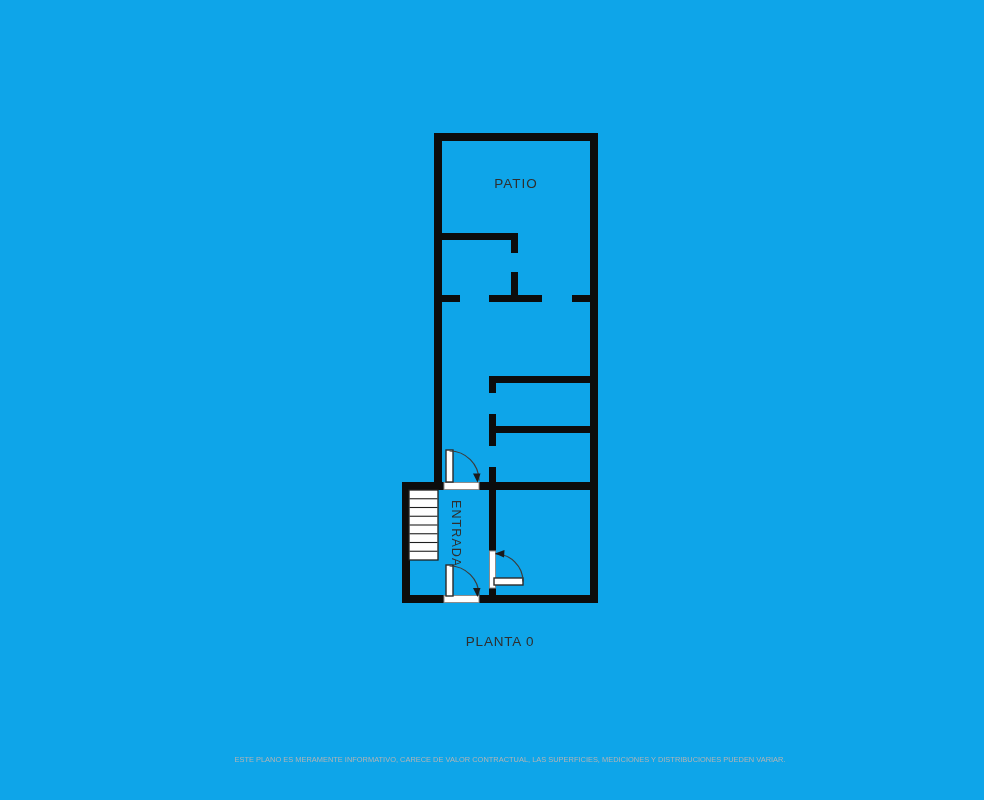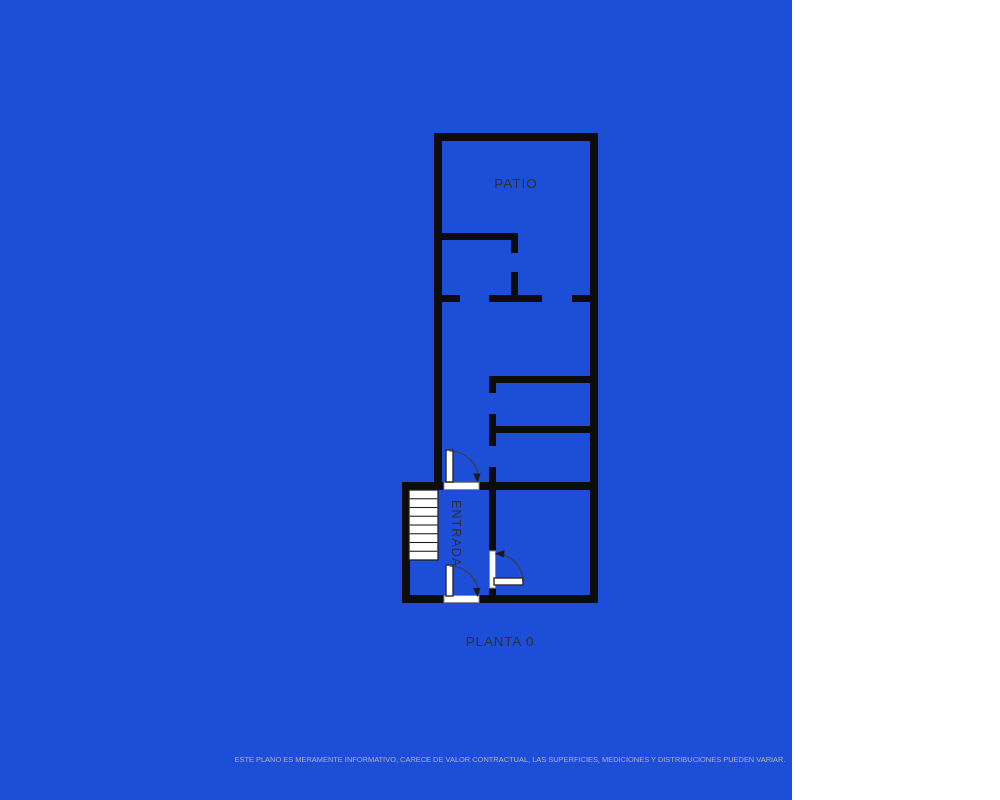--- a/index.html
+++ b/index.html
@@ -6,23 +6,23 @@
     margin: 0;
     padding: 0;
     background: #ffffff;
     width: 1000px;
     height: 800px;
     overflow: hidden;
     font-family: "Liberation Sans", sans-serif;
   }
   .canvas {
     position: relative;
-    width: 792px;
+    width: 984px;
     height: 800px;
-    background: #1d4ed8;
+    background: #0ea5e9;
   }
   svg { display: block; }
   .wall { fill: #0c0c0c; stroke: none; }
   .sill { fill: #ffffff; stroke: #8c8c8c; stroke-width: 1; }
   .stair-box { fill: #ffffff; stroke: #1f1f1f; stroke-width: 1.3; }
   .stair-line { stroke: #1f1f1f; stroke-width: 1.1; }
   .door-leaf { fill: #ffffff; stroke: #2b2b2b; stroke-width: 1.4; }
   .door-arc { fill: none; stroke: #3c3c3c; stroke-width: 1.2; }
   .door-arrow { fill: #1a1a1a; stroke: none; }
   .room-label {

